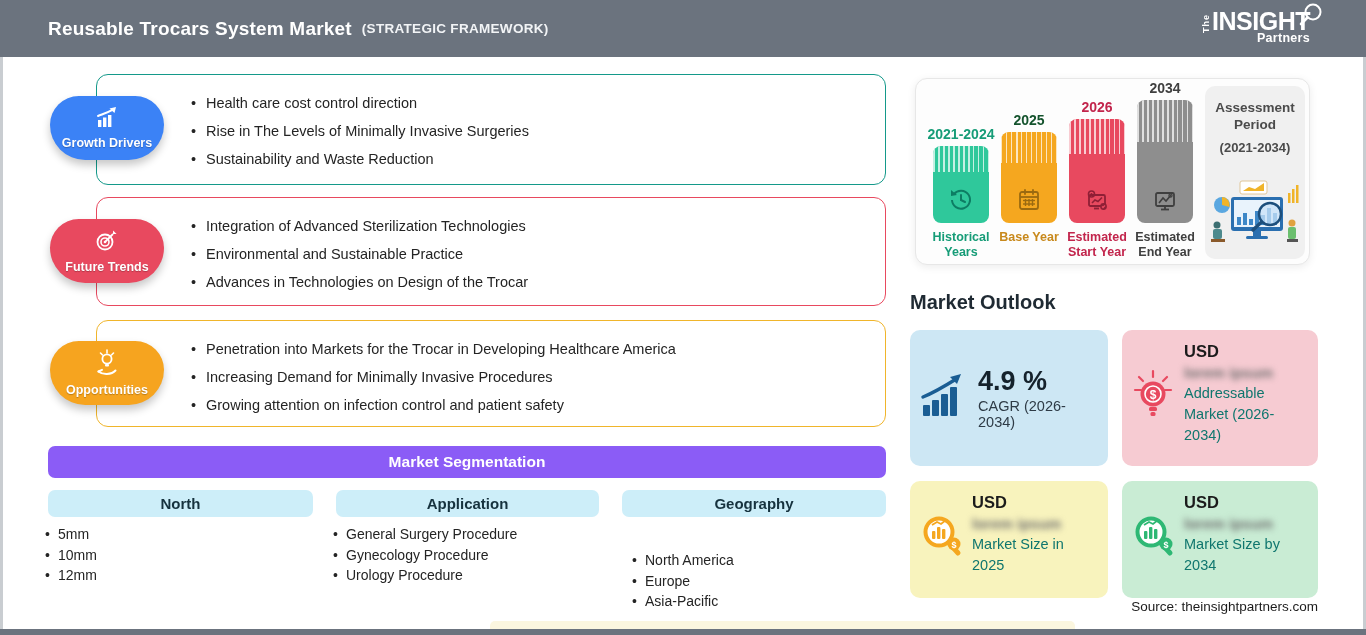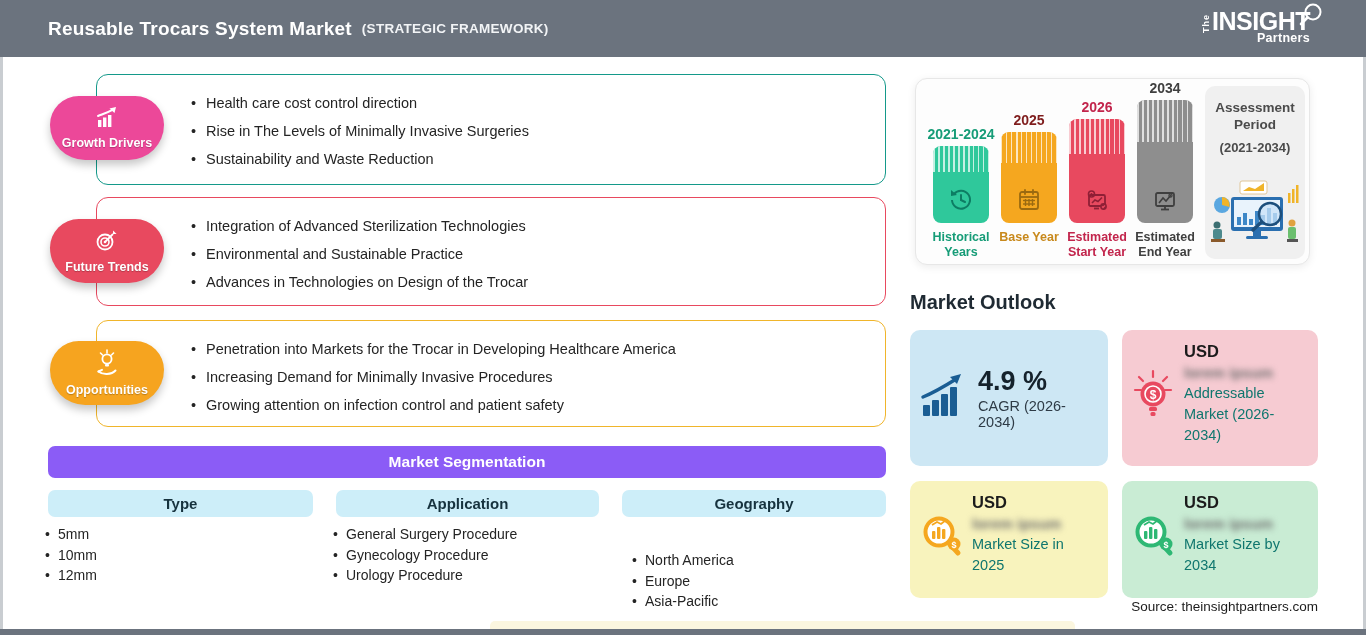--- a/index.html
+++ b/index.html
@@ -101,21 +101,21 @@
     </div>
   </div>
 
   <div class="info-box box-1" style="border-color: rgb(20, 153, 138);">
     <ul>
       <li><span>Health care cost control direction</span></li>
       <li><span>Rise in The Levels of Minimally Invasive Surgeries</span></li>
       <li><span>Sustainability and Waste Reduction</span></li>
     </ul>
   </div>
-  <div class="badge badge-1" style="background: #ec4899;">
+  <div class="badge badge-1" style="background: #3b82f6;">
     <span>
       <svg width="26" height="24" viewBox="0 0 26 24">
           <rect x="4" y="14" width="3.4" height="7" fill="#fff"></rect>
           <rect x="9" y="11.5" width="3.4" height="9.5" fill="#fff"></rect>
           <rect x="14" y="9" width="3.4" height="12" fill="#fff"></rect>
           <path d="M4 10 C 9 8, 14 6.5, 20 3.2" stroke="#fff" stroke-width="2" fill="none" stroke-linecap="round"></path>
           <polygon points="22,1 15.5,2.4 20.5,7" fill="#fff"></polygon>
         </svg>
     </span>
     <span class="badge-label">Growth Drivers</span>
@@ -160,21 +160,21 @@
           <path d="M4.5 22.5 l3.5 -1.6" stroke="#fff" stroke-width="2" stroke-linecap="round"></path>
         </svg>
     </span>
     <span class="badge-label">Opportunities</span>
   </div>
 
   <div class="seg-bar">
     <span>Market Segmentation</span>
   </div>
   <div class="seg-pill pill-type">
-      <span>Type</span>
+      <span>North</span>
     </div>
   <div class="seg-pill pill-application">
       <span>Application</span>
     </div>
   <div class="seg-pill pill-geography">
       <span>Geography</span>
     </div>
 
   <ul class="seg-list list-type">
     <li><span>5mm</span></li>
@@ -187,21 +187,21 @@
     <li><span>Urology Procedure</span></li>
   </ul>
   <ul class="seg-list list-geography">
     <li><span>North America</span></li>
     <li><span>Europe</span></li>
     <li><span>Asia-Pacific</span></li>
   </ul>
 
   <div class="timeline-card">
     <div class="tl-year" style="left: 0px; top: 47px; color: rgb(22, 156, 119);">2021-2024</div>
-    <div class="tl-year" style="left: 68px; top: 33px; color: #7f1d1d; text-align: center;">2025</div>
+    <div class="tl-year" style="left: 68px; top: 33px; color: #14532d; text-align: center;">2025</div>
     <div class="tl-year" style="left: 136px; top: 20px; color: rgb(194, 37, 76);">2026</div>
     <div class="tl-year" style="left: 204px; top: 1px; color: rgb(63, 63, 63);">2034</div>
 
     <div class="tl-bar" style="left: 17px; top: 67px; height: 77px; background: rgb(47, 200, 155);"></div>
     <div class="tl-bar" style="left: 85px; top: 53px; height: 91px; background: rgb(245, 167, 31);"></div>
     <div class="tl-bar" style="left: 153px; top: 40px; height: 104px; background: rgb(232, 73, 95);"></div>
     <div class="tl-bar" style="left: 221px; top: 21px; height: 123px; background: rgb(142, 142, 142);"></div>
 
     <span class="tl-icon" style="left:32px;">
       <svg width="26" height="26" viewBox="0 0 26 26">

